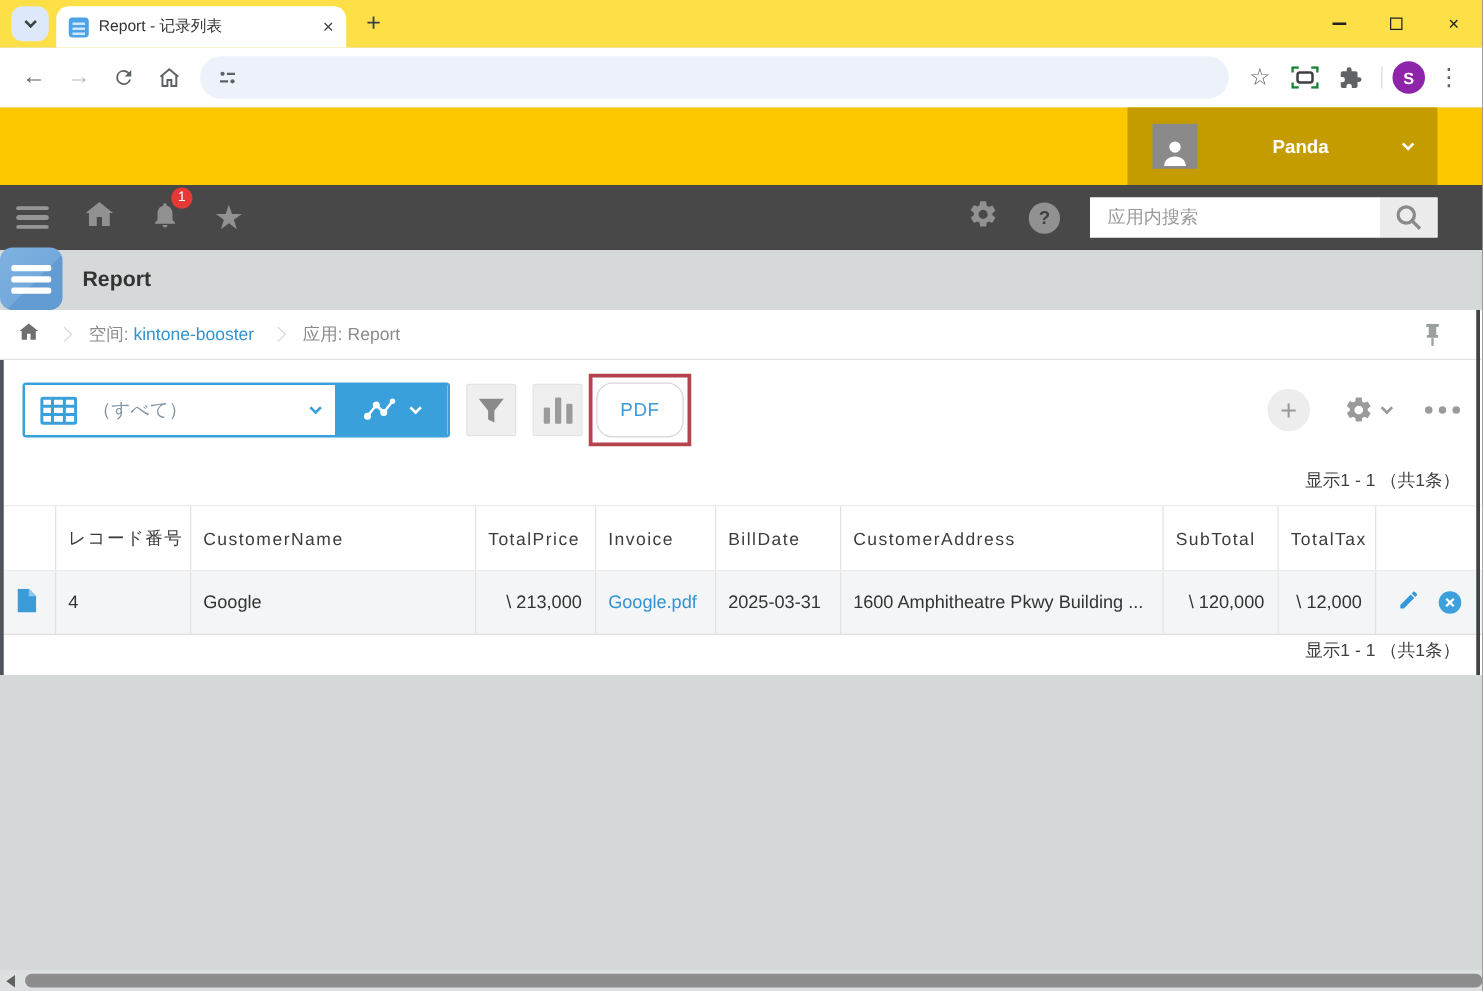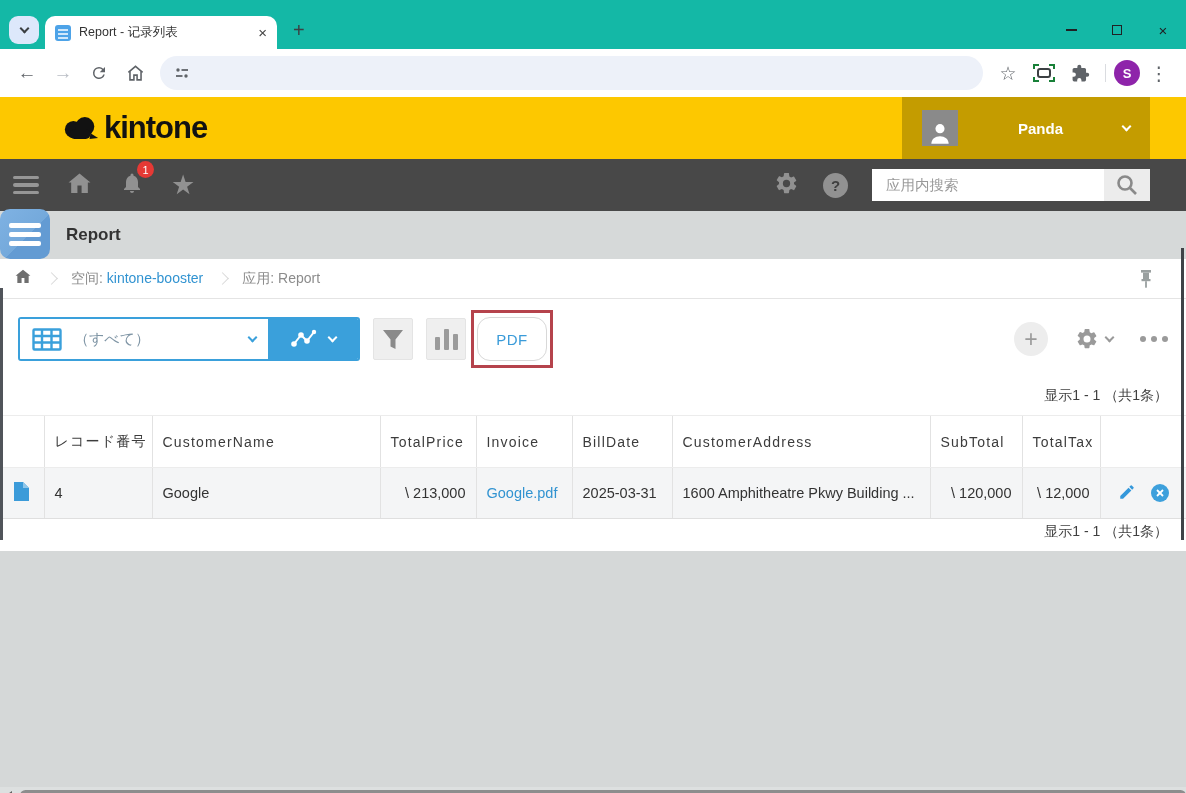--- a/index.html
+++ b/index.html
@@ -1,20 +1,20 @@
 <!DOCTYPE html>
 <html><head>
 <meta charset="utf-8">
 <style>
   *{box-sizing:border-box;margin:0;padding:0}
   body{margin:0;background:#222;font-family:"Liberation Sans","DejaVu Sans",sans-serif}
   .page{position:relative;width:1186px;height:793px;overflow:hidden;background:#d5d8d8}
 
   
-  .tabstrip{height:49px;background:#14b8a6;display:flex;align-items:flex-end;position:relative}
+  .tabstrip{height:38px;background:#fde047;display:flex;align-items:flex-end;position:relative}
   .tab-search{width:30px;height:28px;margin:0 6px 5px 9px;border-radius:9px;background:#dde8fb;display:flex;align-items:center;justify-content:center;color:#3c4043}
   .chev{display:inline-block;width:7px;height:7px;border-right:2px solid currentColor;border-bottom:2px solid currentColor;transform:rotate(45deg);margin-top:-3px}
   .tab{width:232px;height:33px;background:#fff;border-radius:10px 10px 0 0;display:flex;align-items:center;padding:0 10px;gap:8px}
   .favicon{width:16px;height:16px;border-radius:3px;background:#4da3e8;position:relative;flex:none}
   .favicon i{position:absolute;left:3px;right:3px;top:4px;height:2px;background:#cfe7fb;box-shadow:0 4px 0 #cfe7fb,0 8px 0 #cfe7fb}
   .tab-title{font-size:12.5px;color:#333;flex:1;white-space:nowrap;overflow:hidden}
   .tab-close{color:#444;font-size:15px;line-height:1}
   .newtab{margin:0 0 9px 16px;color:#3c4043;font-size:20px;line-height:1}
   .win-controls{margin-left:auto;display:flex;height:38px}
   .win-btn{width:46px;height:38px;display:flex;align-items:center;justify-content:center;color:#202124;font-size:15px}
@@ -175,29 +175,20 @@
       <svg width="19" height="19" viewBox="0 0 24 24" fill="#5f6368">
           <path d="M20.5 11H19V7a2 2 0 0 0-2-2h-4V3.5a2.5 2.5 0 0 0-5 0V5H4a2 2 0 0 0-2 2v3.8h1.5a2.7 2.7 0 0 1 0 5.4H2V20a2 2 0 0 0 2 2h3.8v-1.5a2.7 2.7 0 0 1 5.4 0V22H17a2 2 0 0 0 2-2v-4h1.5a2.5 2.5 0 0 0 0-5z"></path>
         </svg>
     </div>
     <div class="vsep"></div>
     <div class="avatar">S</div>
     <div class="nav-ico">⋮</div>
   </div>
 
   <div class="kheader">
-    <div class="klogo">
-      <svg width="38" height="27" viewBox="0 0 40 28" fill="#121212">
-          <circle cx="12" cy="15" r="9"></circle>
-          <circle cx="24" cy="12" r="10"></circle>
-          <rect x="8" y="15" width="22" height="10" rx="5"></rect>
-          <path d="M30 19l8 5-9 1z"></path>
-        </svg>
-      <span class="klogo-text">kintone</span>
-    </div>
     <div class="user-block">
       <div class="user-avatar">
         <svg width="26" height="26" viewBox="0 0 24 24" fill="#fff">
             <circle cx="12" cy="8" r="4.2"></circle>
             <path d="M4 22c0-4.4 3.6-7 8-7s8 2.6 8 7z"></path>
           </svg>
       </div>
       <span class="user-name">Panda</span>
       <span class="chev user-chev"></span>
     </div>

